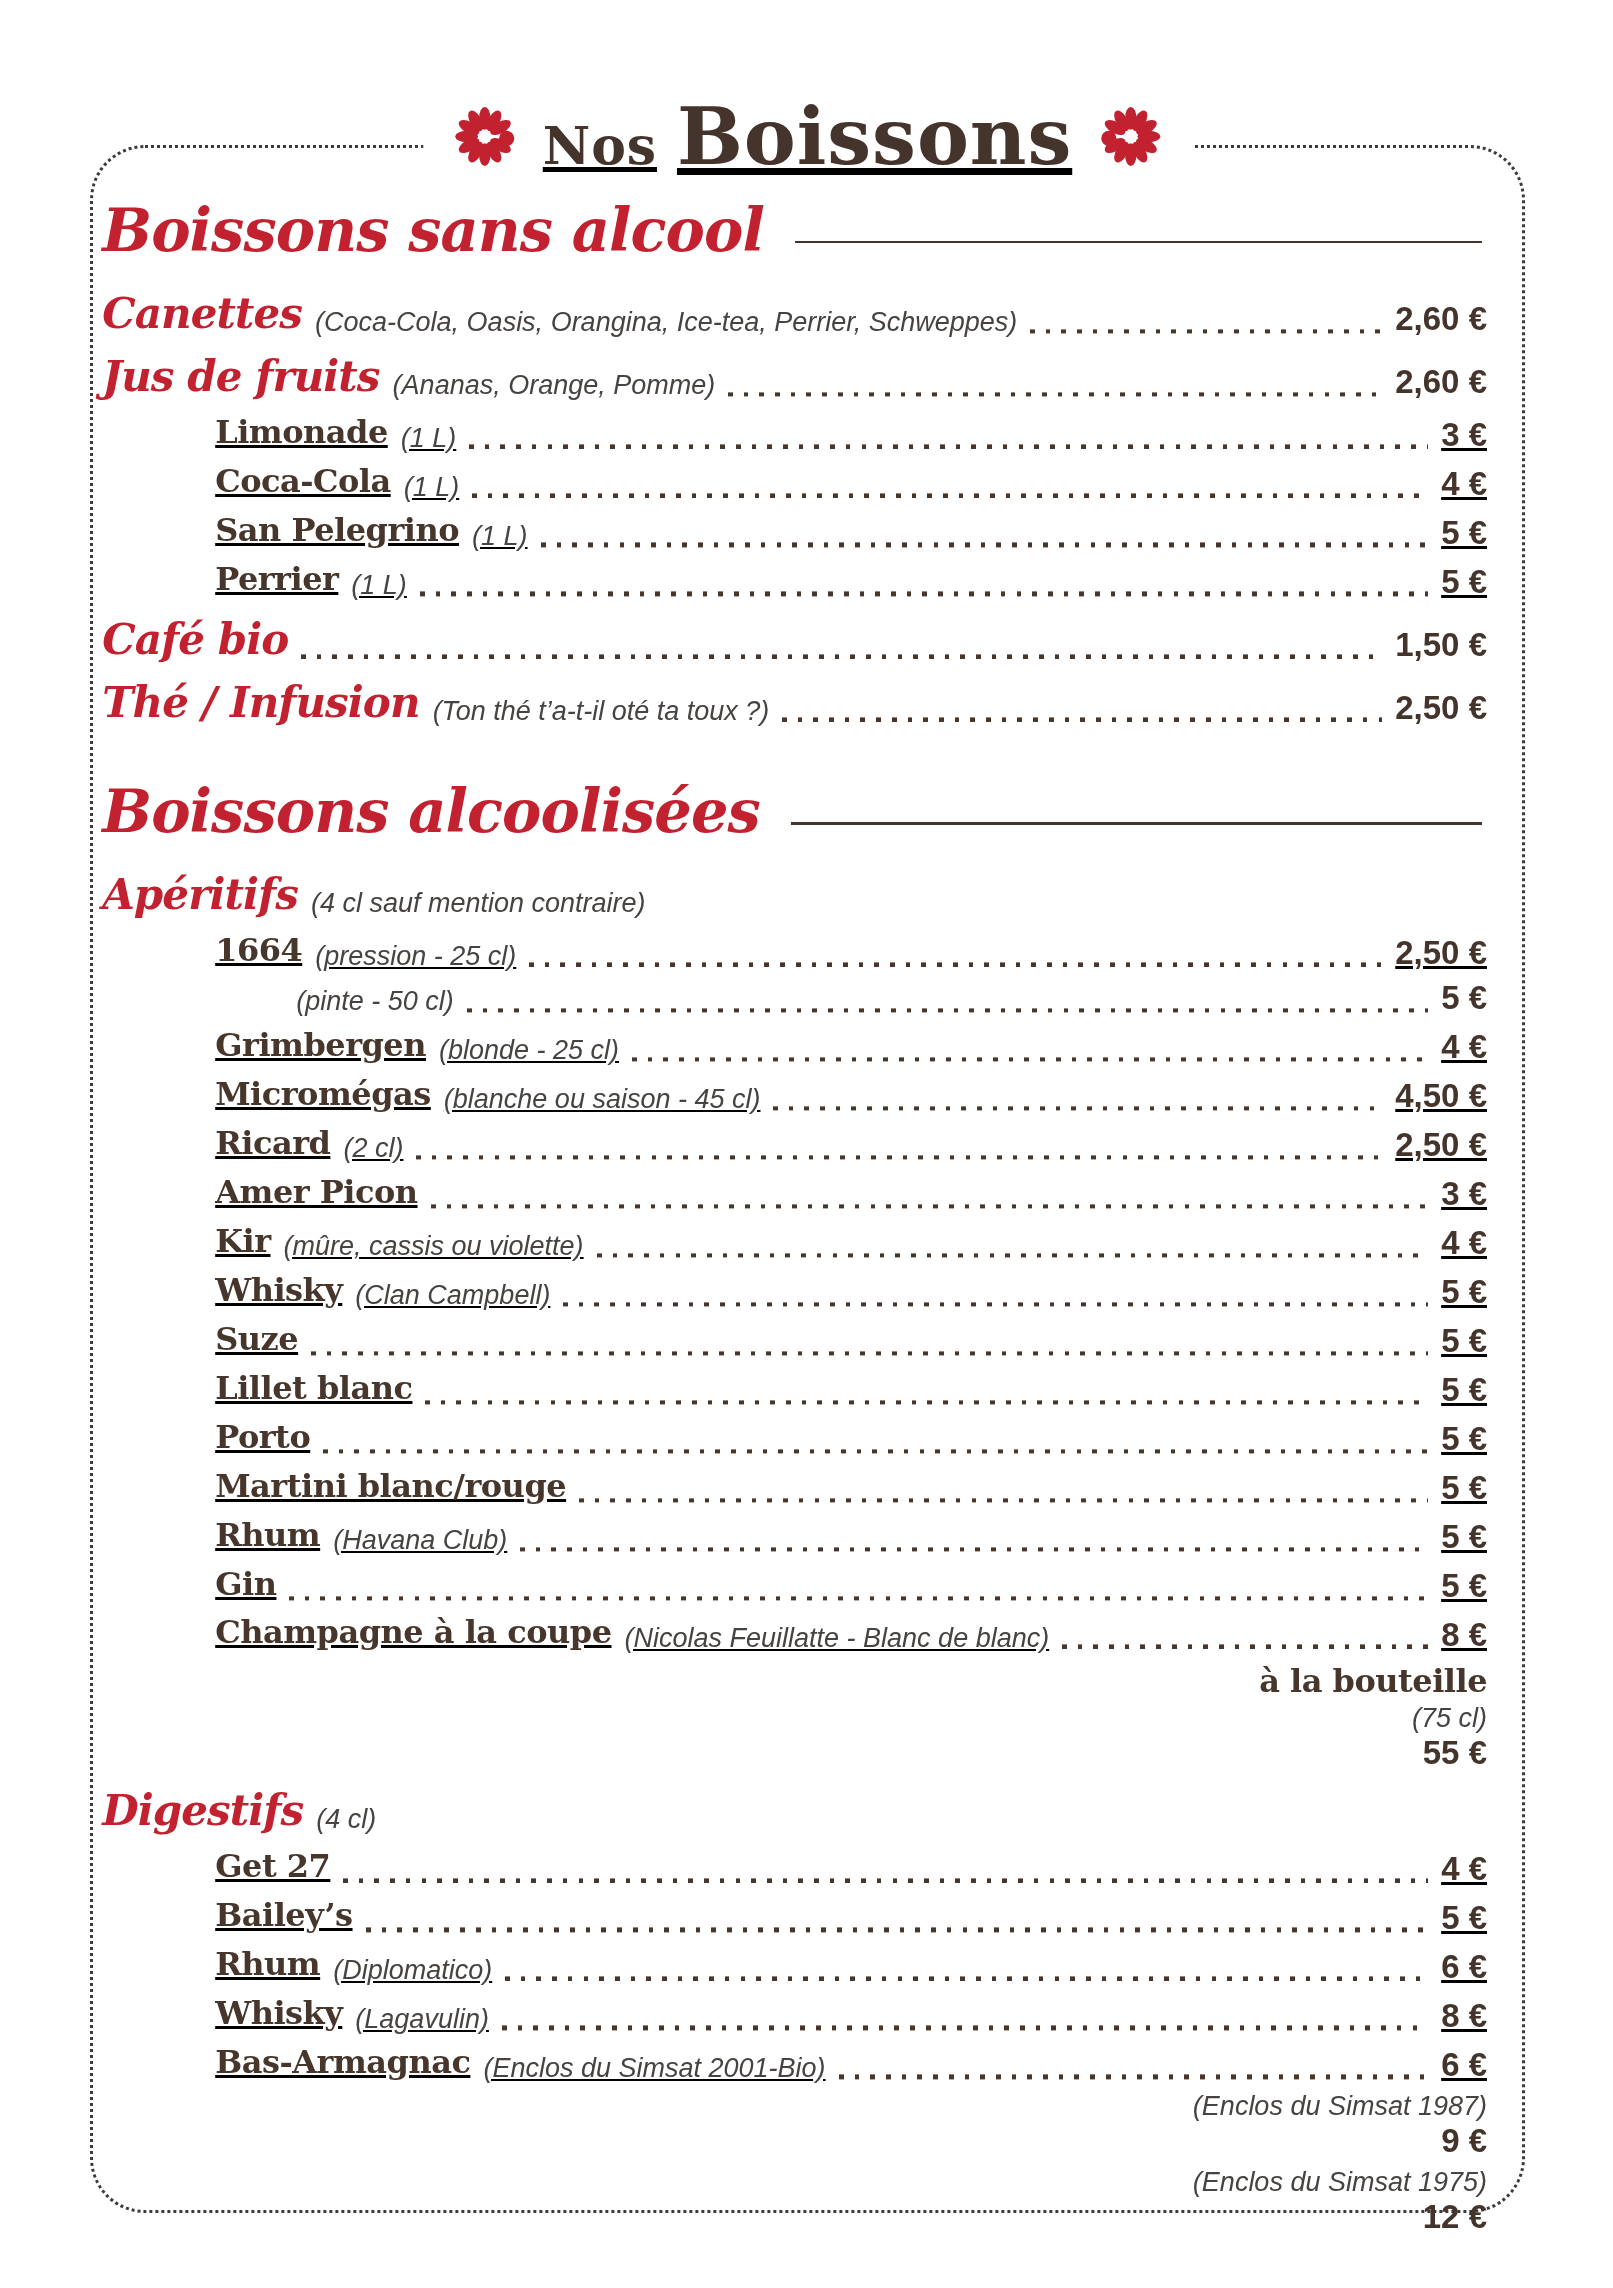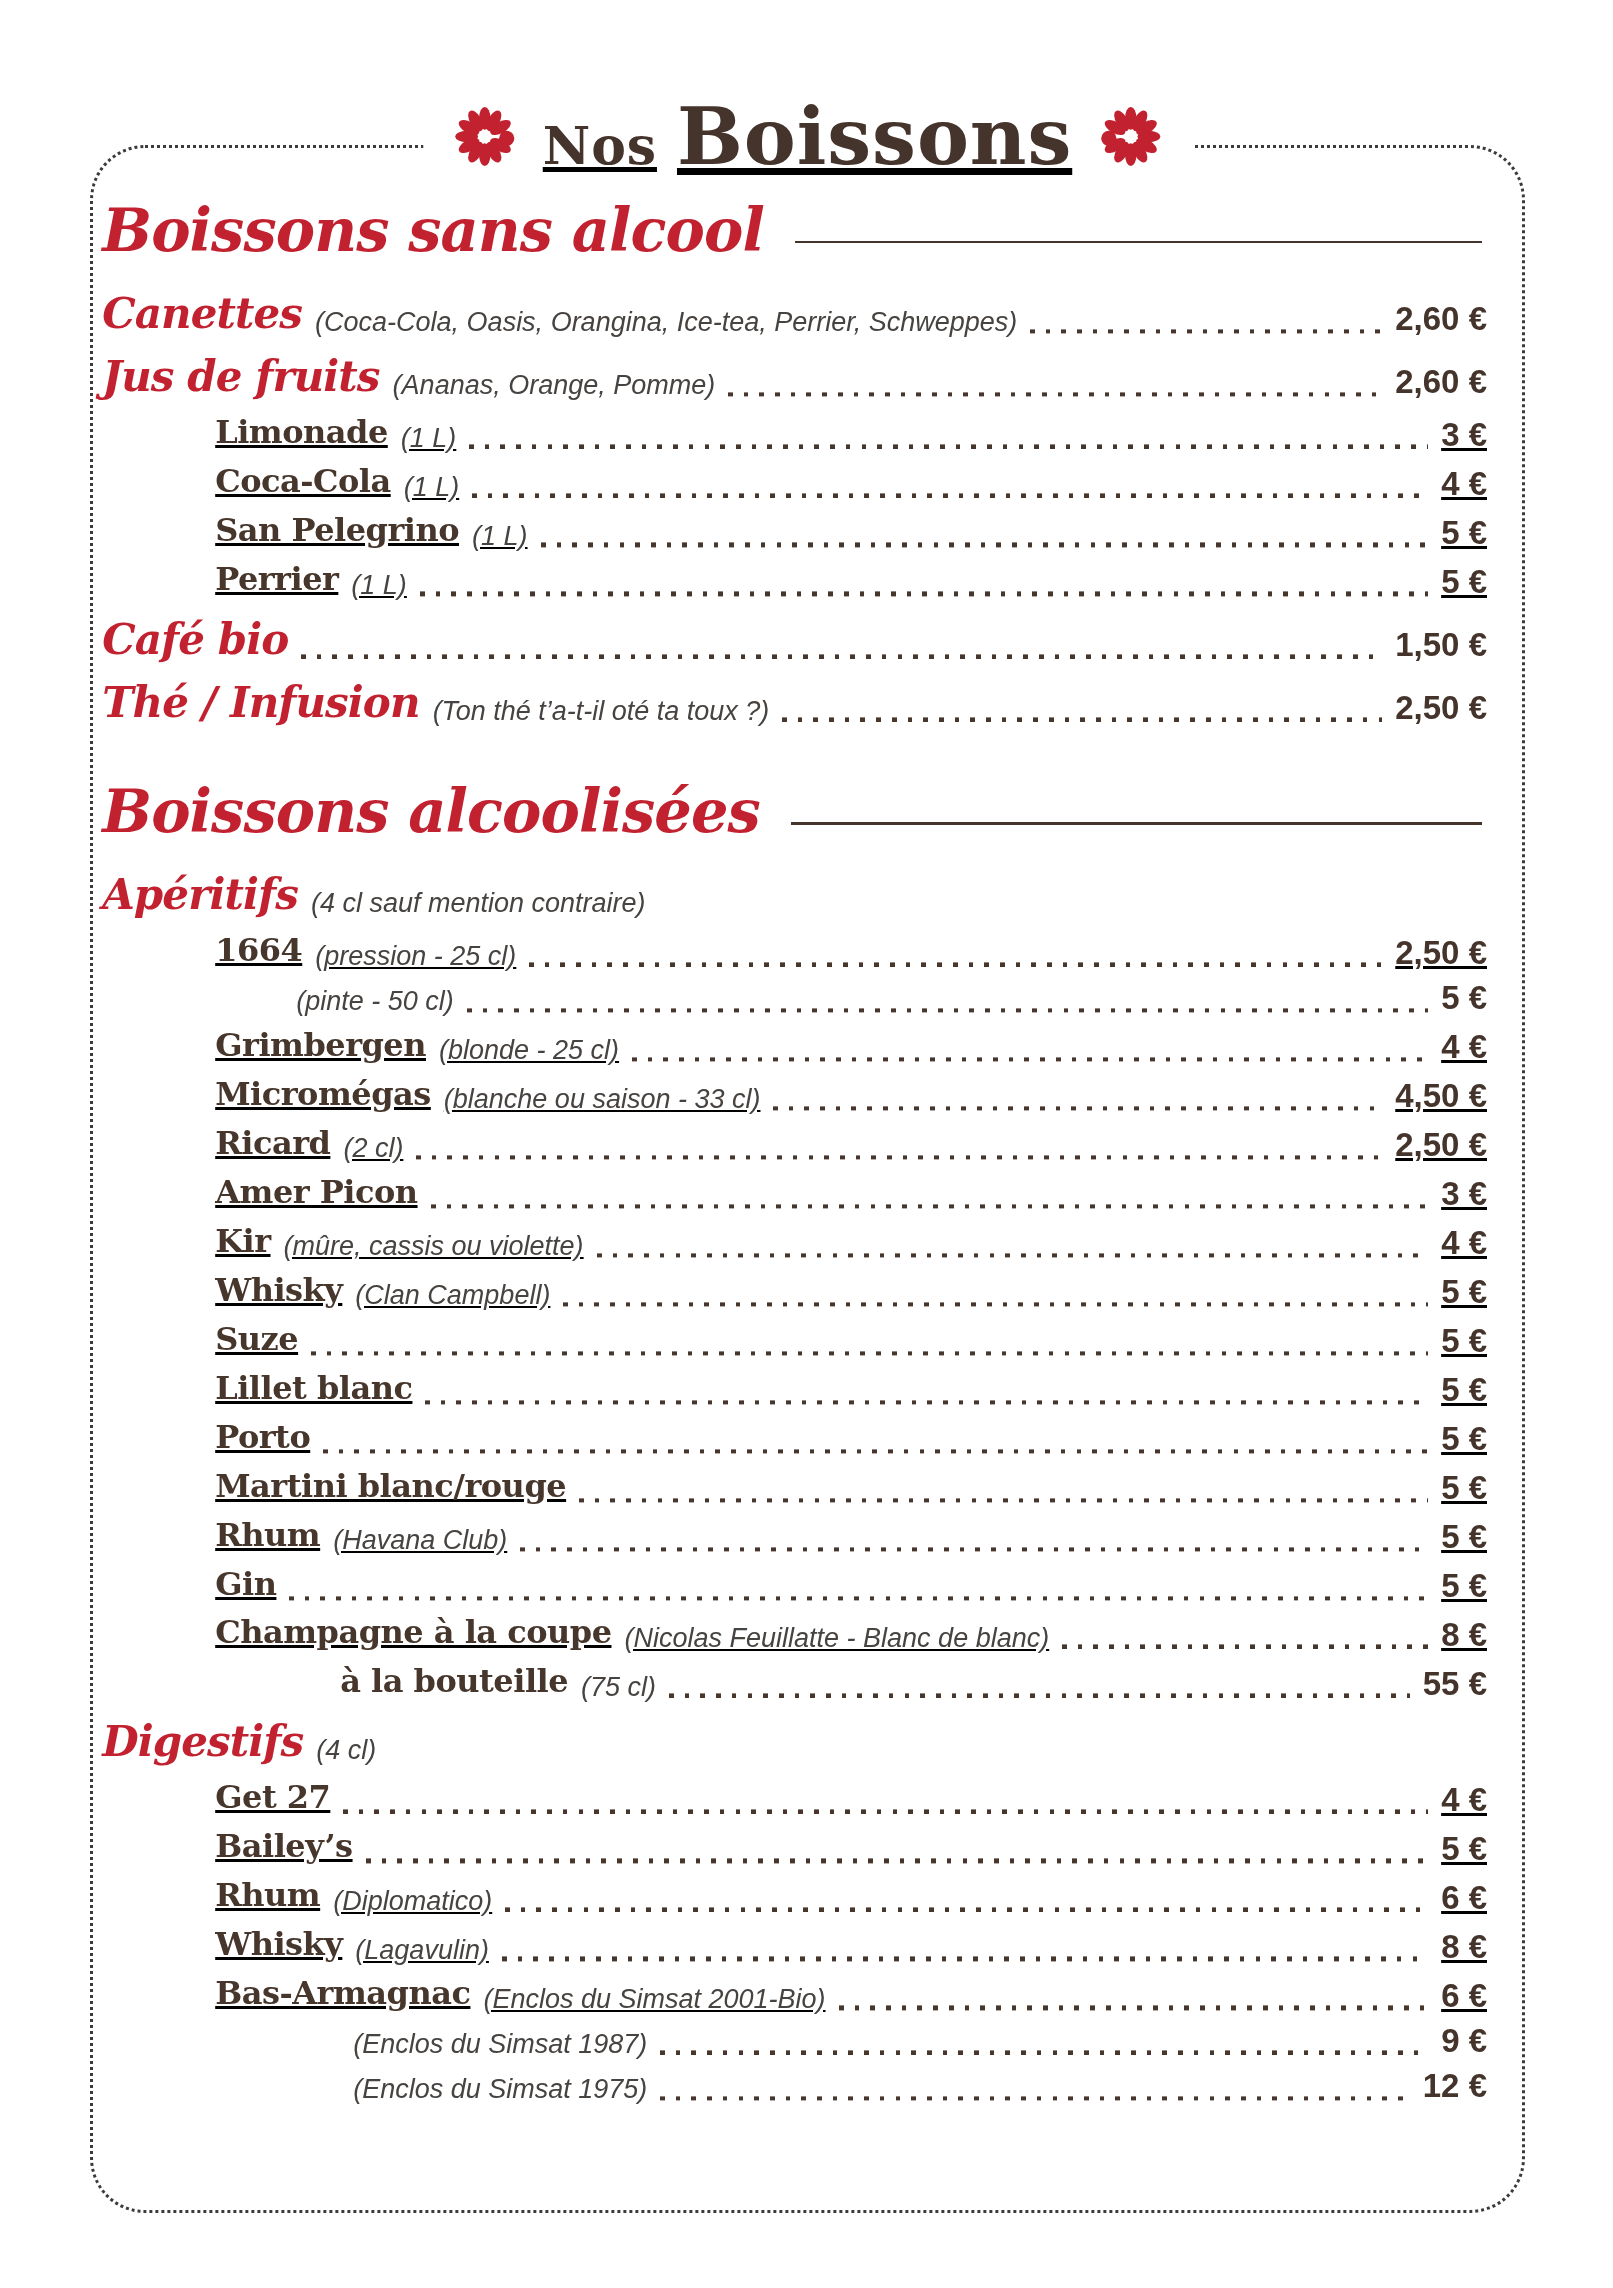--- a/index.html
+++ b/index.html
@@ -38,21 +38,21 @@
     font:italic 700 59px "DejaVu Serif", serif;
     color:#c2212f;line-height:1.05;letter-spacing:-0.9px;
   }
   .heading-rule{flex:1;height:2.8px;background:#44342b;margin:0 5.5px 18.5px 31px;}
   
   .row{display:flex;align-items:flex-end;margin:7.4px 0;}
   .row.row-red{margin:14.8px 0 11px 0;}
   .indent-1{margin-left:44px;}
   .indent-2{margin-left:113px;text-decoration:underline;}
   .indent-3{margin-left:181px;}
-  .indent-4{margin-left:238px;}
+  .indent-4{margin-left:238px;flex-direction:column;}
   .name-red{
     font:italic 700 42px "DejaVu Serif", serif;
     color:#c2212f;line-height:1.15;letter-spacing:-0.9px;white-space:nowrap;
   }
   .name-brown{
     font:700 32px "DejaVu Serif", serif;
     color:#46362c;line-height:1.3;letter-spacing:-0.5px;white-space:nowrap;
   }
   .row-desc{
     font:italic 27px "Liberation Sans", sans-serif;
@@ -209,21 +209,21 @@
 
   <div class="row indent-2">
     <span class="name-brown">Grimbergen</span>
     <span class="row-desc">(blonde - 25 cl)</span>
     <span class="leader"></span>
     <span class="price">4 €</span>
   </div>
 
   <div class="row indent-2">
     <span class="name-brown">Micromégas</span>
-    <span class="row-desc">(blanche ou saison - 33 cl)</span>
+    <span class="row-desc">(blanche ou saison - 45 cl)</span>
     <span class="leader"></span>
     <span class="price">4,50 €</span>
   </div>
 
   <div class="row indent-2">
     <span class="name-brown">Ricard</span>
     <span class="row-desc">(2 cl)</span>
     <span class="leader"></span>
     <span class="price">2,50 €</span>
   </div>

